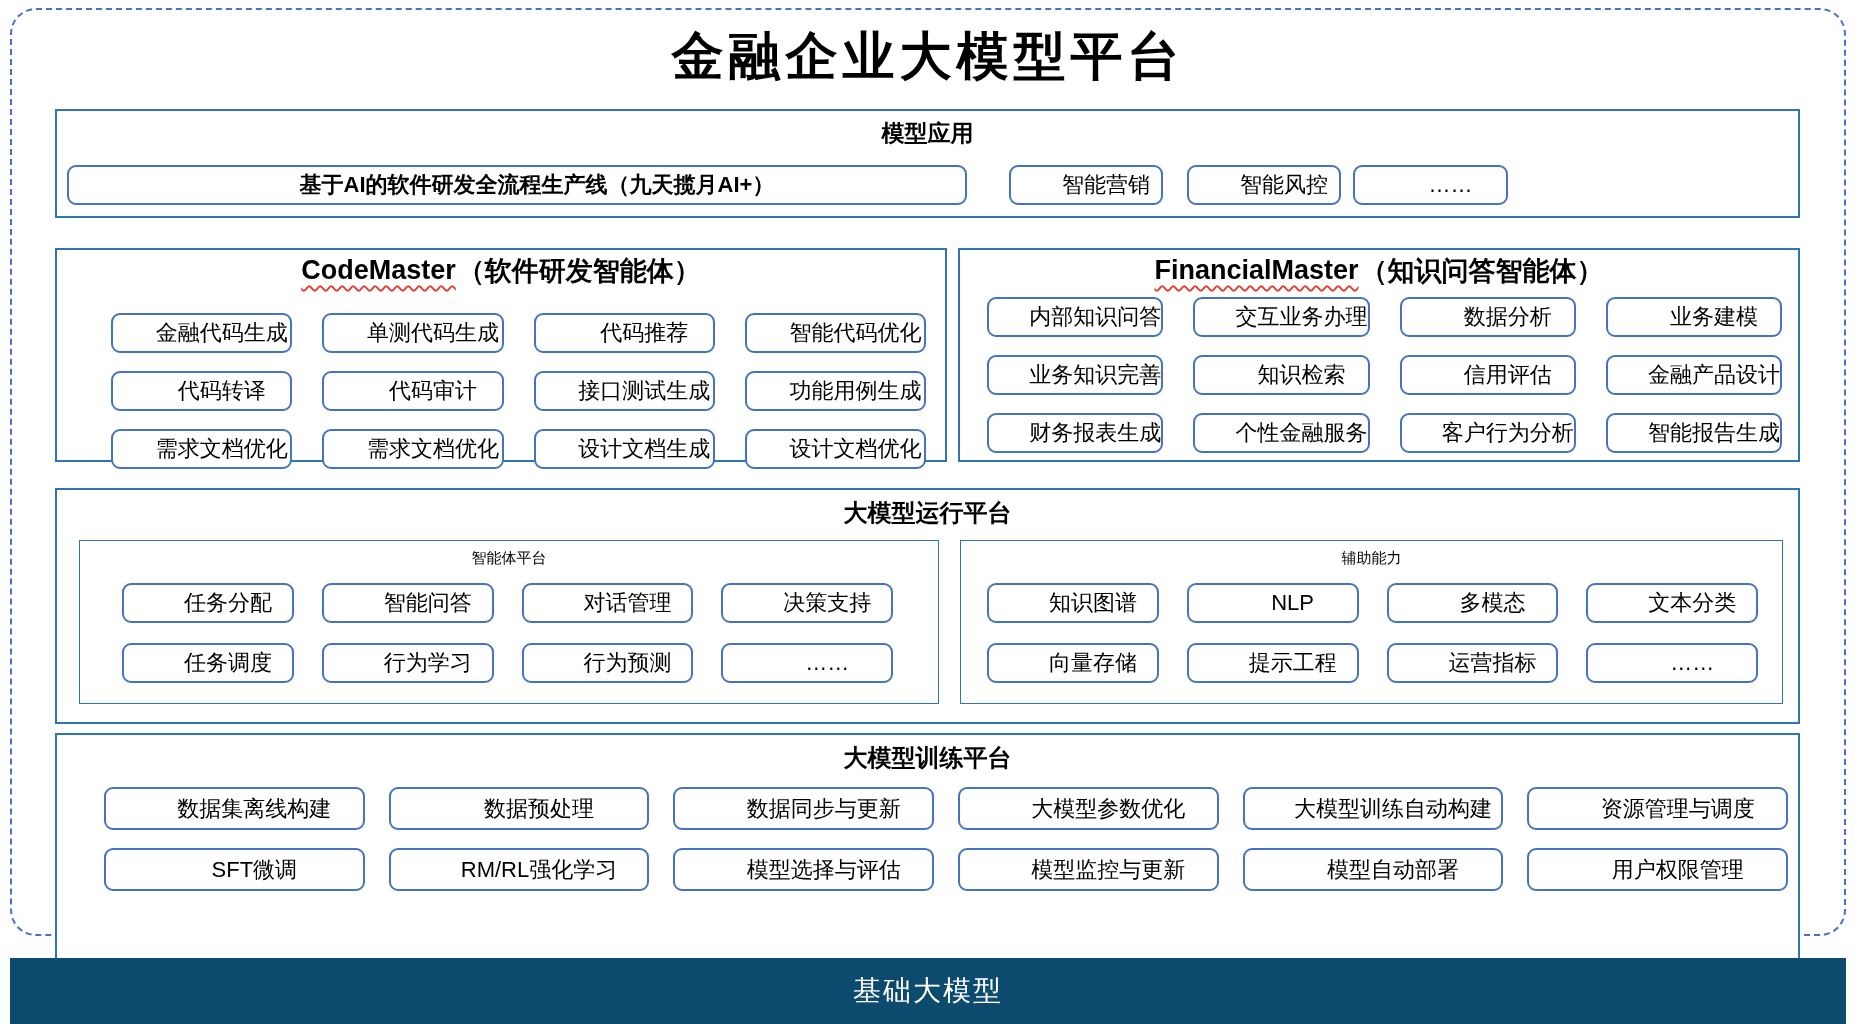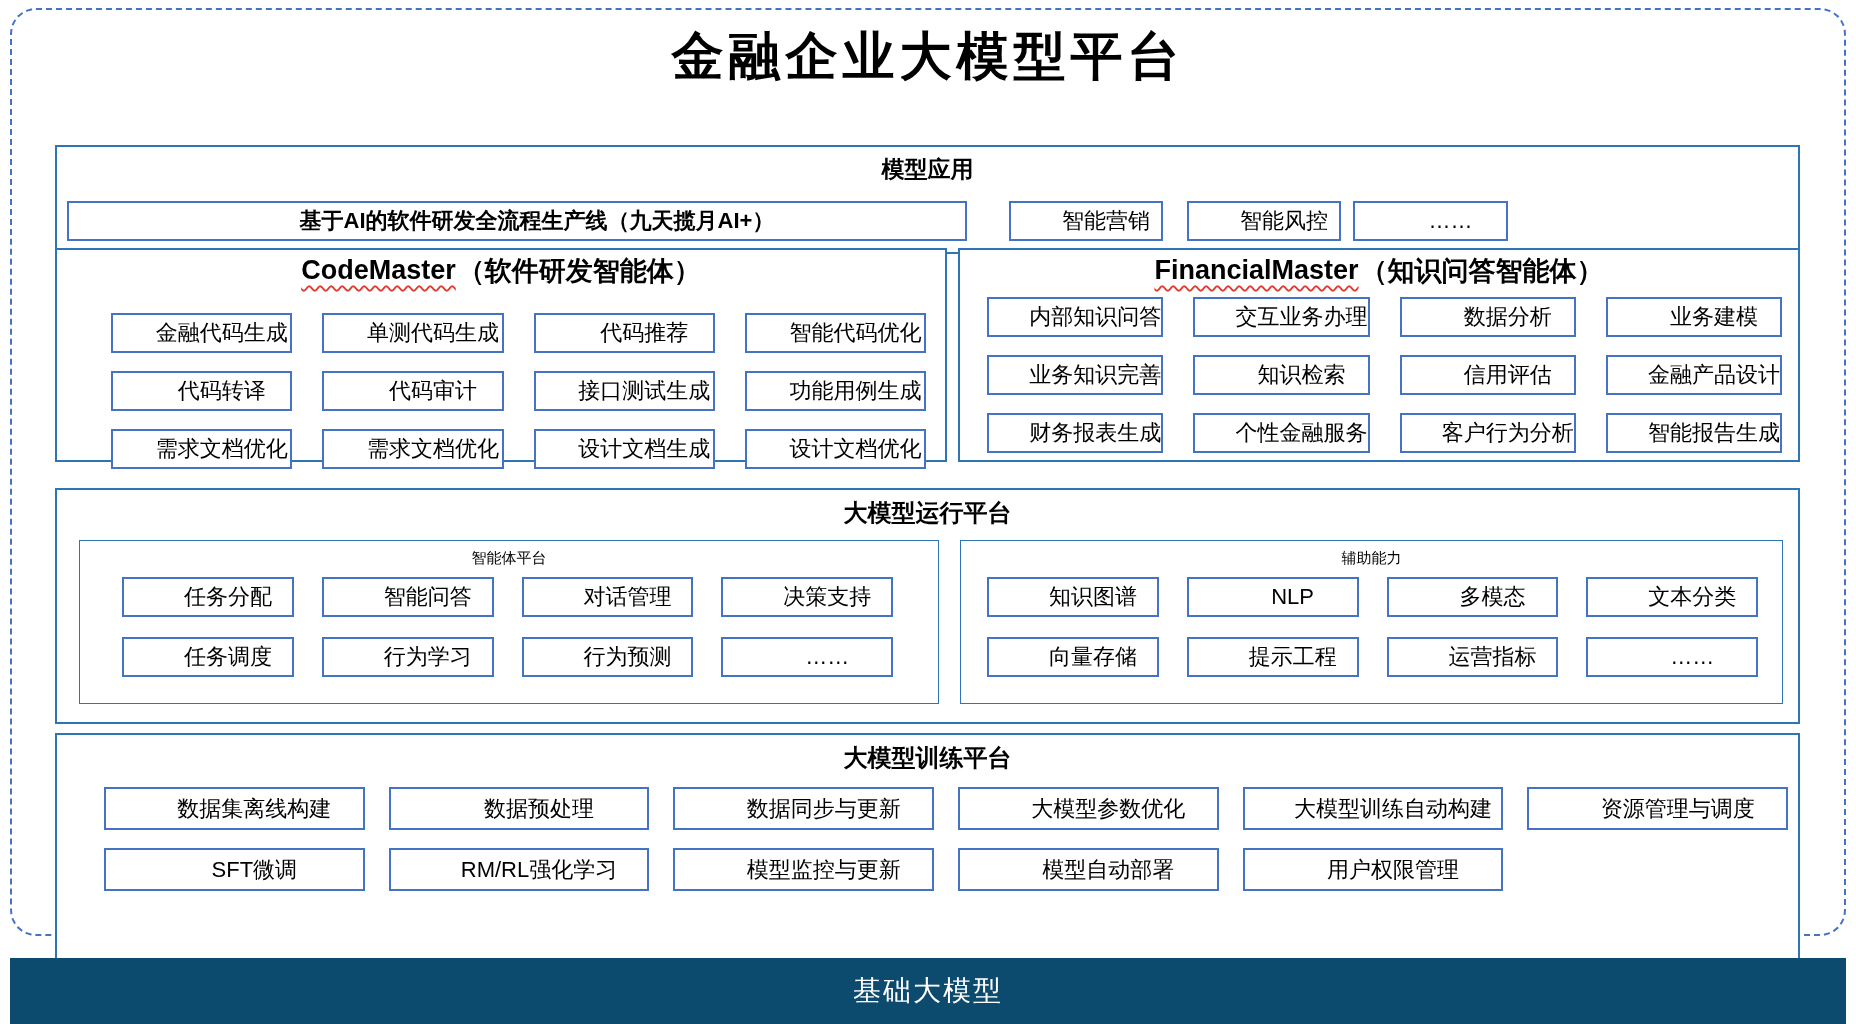--- a/index.html
+++ b/index.html
@@ -20,27 +20,27 @@
   
   .section{
     position:absolute;border:2px solid #2E75B6;background:#fff;box-sizing:border-box;
   }
   .section-header{
     text-align:center;font-weight:bold;font-size:23px;padding-top:7px;
   }
   .section-header.big{font-size:24px;}
   
   .chip{
-    box-sizing:border-box;border:2px solid #4472C4;border-radius:0;background:#fff;
+    box-sizing:border-box;border:2px solid #4472C4;border-radius:9px;background:#fff;
     display:flex;align-items:center;justify-content:center;
     font-size:22px;white-space:nowrap;height:40px;padding-left:40px;
   }
   .chip.bold{font-weight:bold;}
   
-  #sec-app{left:55px;top:109px;width:1745px;height:109px;margin-top:36px;}
+  #sec-app{left:55px;top:109px;width:1745px;height:109px;}
   #sec-app .chip{position:absolute;}
   #app-main{left:10px;top:54px;width:900px;}
   #app-1{left:952px;top:54px;width:154px;}
   #app-2{left:1130px;top:54px;width:154px;}
   #app-3{left:1296px;top:54px;width:155px;}
   
   .card{position:absolute;top:248px;height:214px;border:2px solid #2E75B6;background:#fff;box-sizing:border-box;}
   #card-code{left:55px;width:892px;}
   #card-fin{left:958px;width:842px;}
   .card-title{
@@ -59,21 +59,21 @@
   #card-fin  .card-grid{padding:0 16px 0 27px;}
   
   #sec-runtime{left:55px;top:488px;width:1745px;height:236px;}
   .inner-box{
     position:absolute;top:50px;height:164px;border:1.5px solid #2E75B6;
     background:#fff;box-sizing:border-box;
   }
   #inner-agent{left:22px;width:860px;}
   #inner-aux{left:903px;width:823px;}
   .inner-title{text-align:center;font-size:15px;padding-top:8px;font-weight:normal;}
-  .inner-grid{display:grid;grid-template-columns:repeat(4,1fr);gap:20px 28px;margin-top:9px;}
+  .inner-grid{display:grid;grid-template-columns:repeat(4,1fr);gap:20px 28px;margin-top:15px;}
   #inner-agent .inner-grid{padding:0 45px 0 42px;}
   #inner-aux  .inner-grid{padding:0 24px 0 26px;}
   
   #sec-train{left:55px;top:733px;width:1745px;height:231px;}
   .train-grid{
     display:grid;grid-template-columns:repeat(6,1fr);gap:18px 24px;
     margin-top:13px;padding:0 10px 0 47px;
   }
   .train-grid .chip{height:43px;}
   
@@ -176,20 +176,21 @@
   <div class="section-header big">大模型训练平台</div>
   <div class="train-grid">
     <div class="chip">数据集离线构建</div>
     <div class="chip">数据预处理</div>
     <div class="chip">数据同步与更新</div>
     <div class="chip">大模型参数优化</div>
     <div class="chip">大模型训练自动构建</div>
     <div class="chip">资源管理与调度</div>
     <div class="chip">SFT微调</div>
     <div class="chip">RM/RL强化学习</div>
+    <div class="chip">模型选择与评估</div>
     <div class="chip">模型监控与更新</div>
     <div class="chip">模型自动部署</div>
     <div class="chip">用户权限管理</div>
   </div>
 </div>
 
 <div class="foundation-bar">
   <span>基础大模型</span>
 </div>
 

